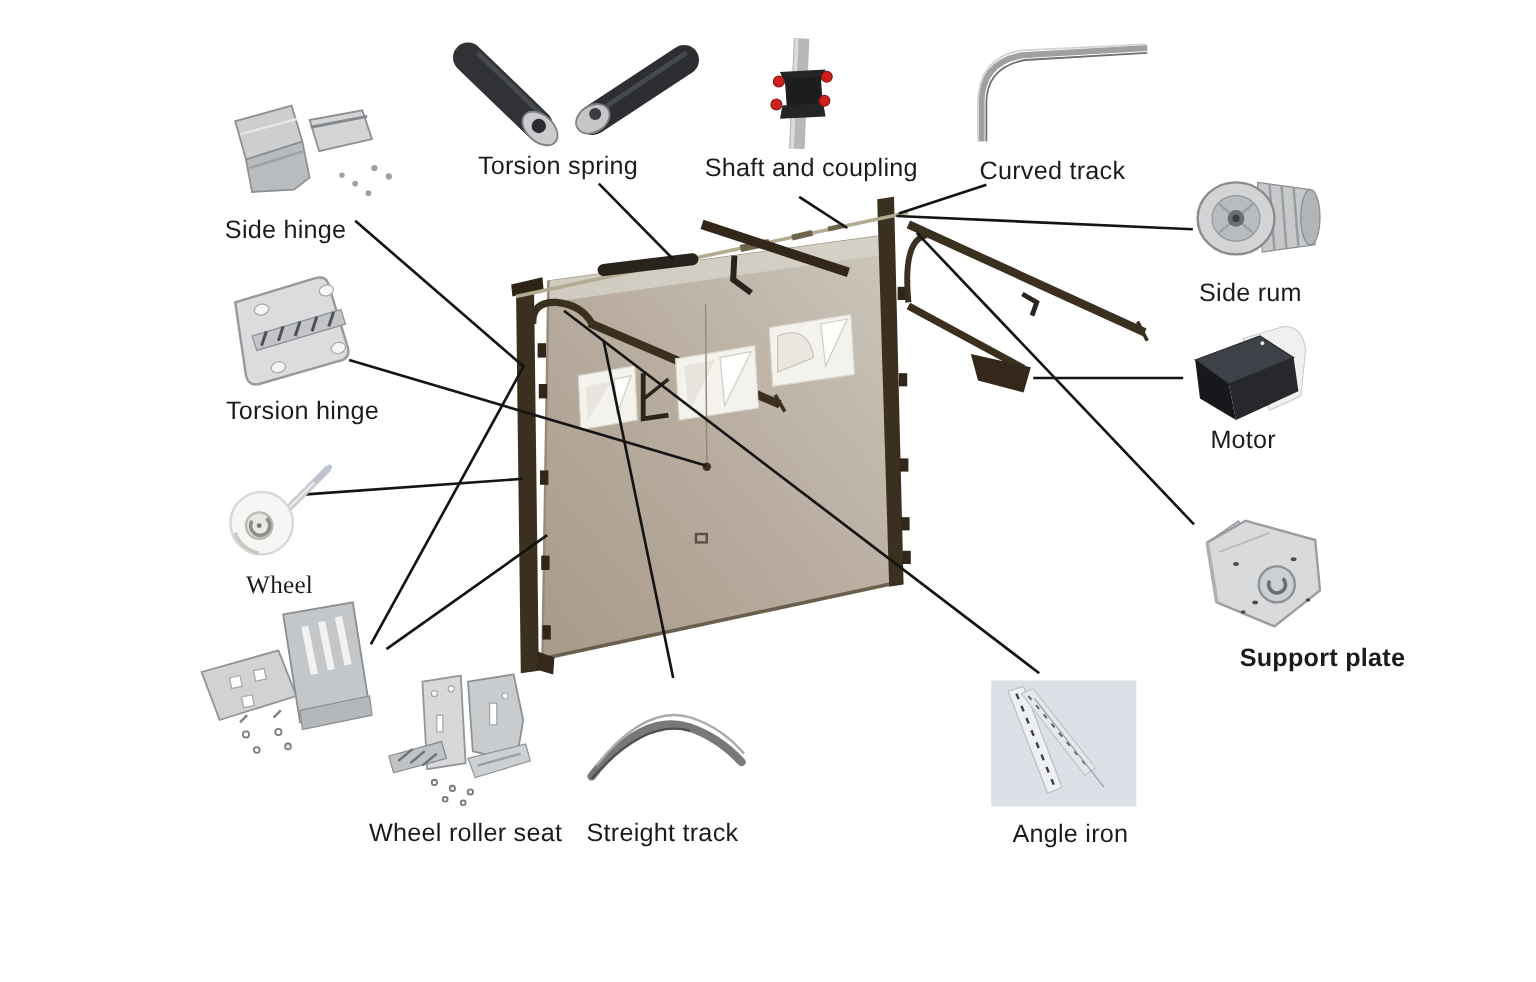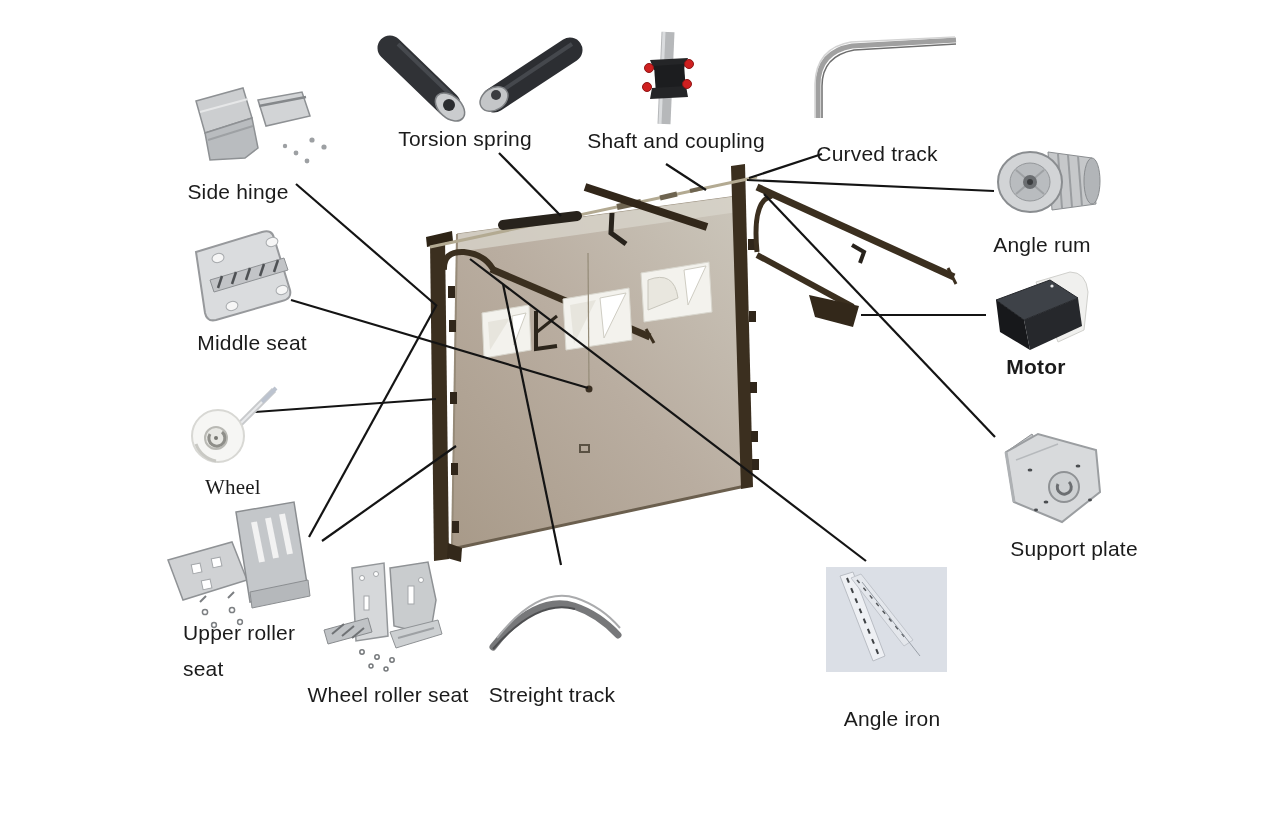--- a/index.html
+++ b/index.html
@@ -270,24 +270,23 @@
     <ellipse cx="1030" cy="470" rx="2.4" ry="1.6" fill="#4a4d50"></ellipse>
     <ellipse cx="1046" cy="502" rx="2.4" ry="1.6" fill="#4a4d50"></ellipse>
     <ellipse cx="1078" cy="466" rx="2.4" ry="1.6" fill="#4a4d50"></ellipse>
     <ellipse cx="1036" cy="510" rx="2" ry="1.4" fill="#4a4d50"></ellipse>
     <ellipse cx="1090" cy="500" rx="2" ry="1.4" fill="#4a4d50"></ellipse>
   </g>
 </svg>
 
   <div class="lbl ctr" style="left:465px;top:127px;">Torsion spring</div>
   <div class="lbl ctr" style="left:676px;top:129px;">Shaft and coupling</div>
-  <div class="lbl ctr" style="left:877px;top:142px;text-align:right;">Curved track</div>
+  <div class="lbl ctr" style="left:877px;top:131px;text-align:right;">Curved track</div>
   <div class="lbl ctr" style="left:238px;top:180px;">Side hinge</div>
-  <div class="lbl ctr" style="left:1042px;top:233px;">Angle rum</div>
-  <div class="lbl ctr" style="left:252px;top:331px;">Middle seat</div>
-  <div class="lbl ctr" style="left:1036px;top:355px;font-weight:bold;">Motor</div>
+  <div class="lbl ctr" style="left:1042px;top:233px;">Side rum</div>
+  <div class="lbl ctr" style="left:252px;top:331px;">Torsion hinge</div>
+  <div class="lbl ctr" style="left:1036px;top:355px;">Motor</div>
   <div class="lbl ctr" style="left:233px;top:475px;font-family:Liberation Serif, serif;">Wheel</div>
-  <div class="lbl ctr" style="left:1074px;top:537px;">Support plate</div>
-  <div class="lbl wrap2" style="left:183px;top:615px;">Upper roller seat</div>
+  <div class="lbl ctr" style="left:1102px;top:537px;font-weight:bold;">Support plate</div>
   <div class="lbl ctr" style="left:388px;top:683px;">Wheel roller seat</div>
   <div class="lbl ctr" style="left:552px;top:683px;">Streight track</div>
-  <div class="lbl ctr" style="left:892px;top:684px;margin-top:23px;">Angle iron</div>
+  <div class="lbl ctr" style="left:892px;top:684px;">Angle iron</div>
 </div>
 
 </body></html>

